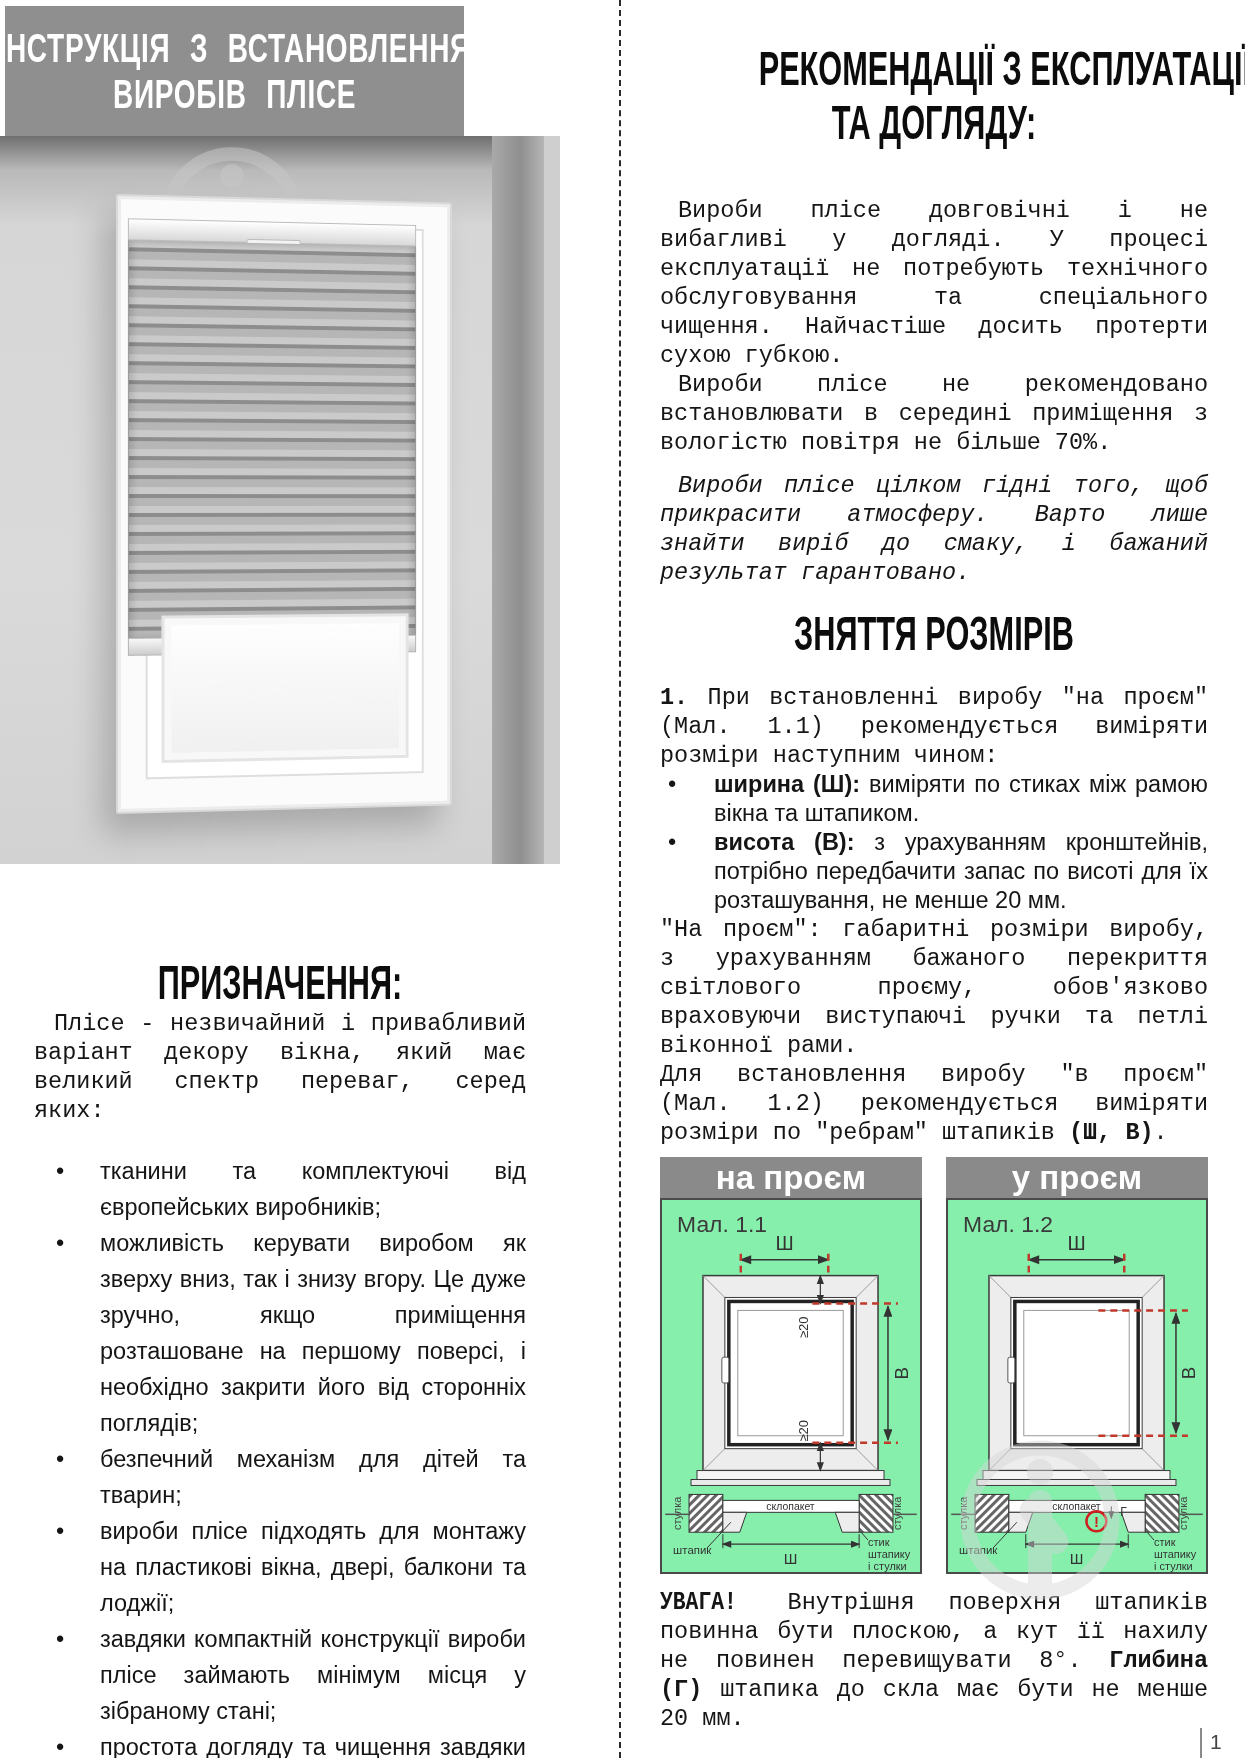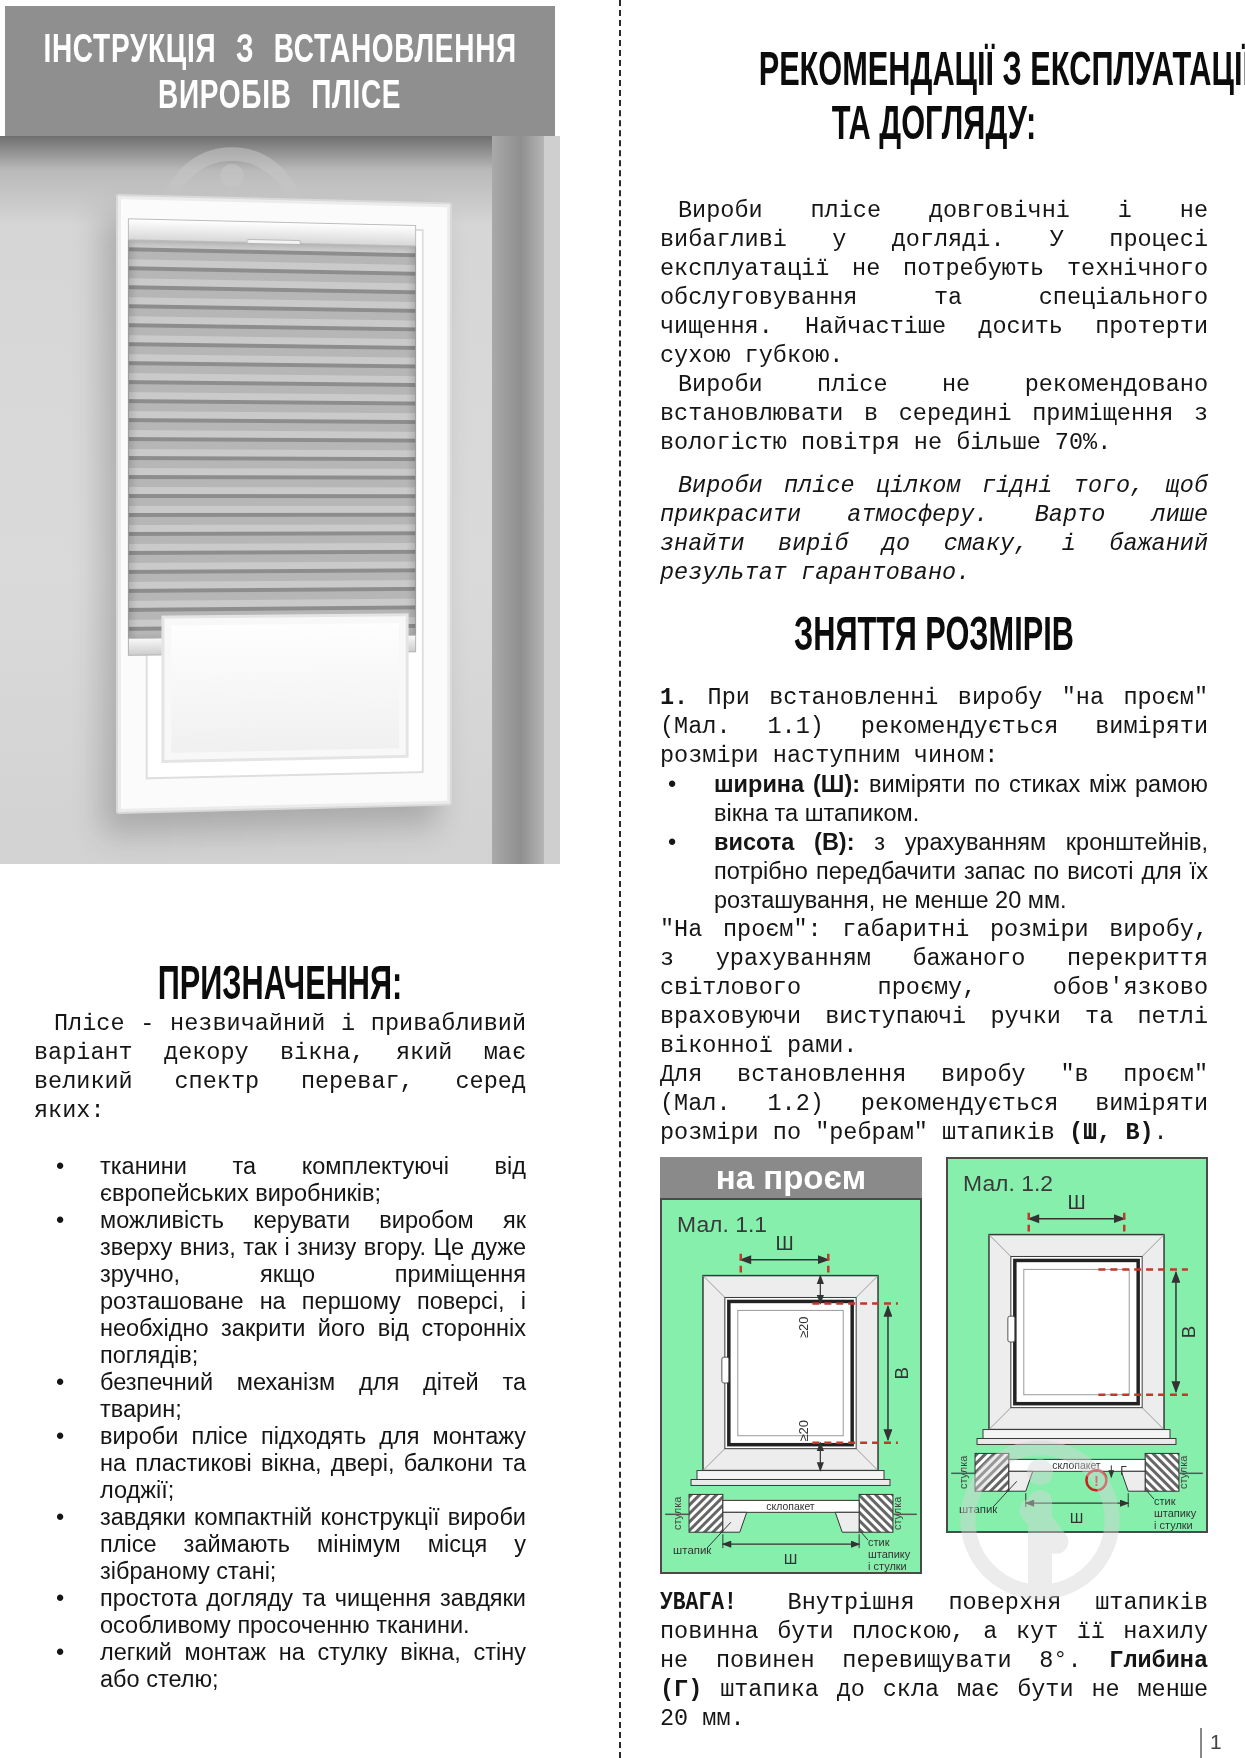--- a/index.html
+++ b/index.html
@@ -12,21 +12,21 @@
   .page{
     position:relative;width:1245px;height:1758px;background:#fff;
     font-family:"Liberation Sans",sans-serif;color:var(--text_black);
     overflow:hidden;
   }
   
   .divider{position:absolute;left:619px;top:0;height:1758px;width:0;border-left:2px dashed #2a2a2a;}
 
   
   .header-box{
-    position:absolute;left:5px;top:6px;width:550px;height:130px;
+    position:absolute;left:5px;top:6px;width:459px;height:130px;
     background:var(--header_gray);display:flex;flex-direction:column;
     justify-content:center;align-items:center;
   }
   .header-line{
     display:block;color:#fff;font-weight:700;font-size:40px;line-height:46px;
     white-space:nowrap;transform:scaleX(0.70);transform-origin:50% 50%;
     word-spacing:16px;letter-spacing:1px;text-align:center;
   }
   .photo{
     position:absolute;left:0;top:136px;width:560px;height:728px;overflow:hidden;
@@ -66,21 +66,21 @@
 
   .left-flow{position:absolute;left:0;top:864px;width:560px;padding:7px 34px;}
   .big-heading{
     display:block;font-weight:700;white-space:nowrap;text-align:center;
     transform:scaleX(0.64);transform-origin:50% 50%;color:#0c0c0c;
   }
   .purpose-heading{font-size:48px;line-height:52px;margin-top:86px;}
   .body-text{font-size:23.5px;line-height:29px;text-align:justify;color:#151515;}
   .left-intro{margin-top:38px;text-indent:20px;}
   .lbullets{margin-top:28px;}
-  .lbullet{position:relative;padding-left:66px;line-height:27px;margin:0;}
+  .lbullet{position:relative;padding-left:66px;line-height:36px;margin:0;}
   .lbullet::before{content:"•";position:absolute;left:22px;top:0;}
 
   
   .col-right{position:absolute;left:660px;top:0;width:548px;}
   .care-heading{margin-top:42px;}
   .care-heading .big-heading{font-size:48px;line-height:54px;}
   .para{margin:0;font-family:Liberation Mono, monospace;}
   .p1{margin-top:46px;text-indent:18px;}
   .p2{text-indent:18px;}
   .p3{margin-top:14px;text-indent:18px;font-style:italic;}
@@ -232,20 +232,21 @@
             <line x1="44" y1="350" x2="68" y2="324" stroke="#333" stroke-width="1"></line>
             <line x1="199" y1="334" x2="206" y2="342" stroke="#333" stroke-width="1"></line>
             <text x="206" y="348" font-size="11" fill="#333">стик</text>
             <text x="206" y="360" font-size="11" fill="#333">штапику</text>
             <text x="206" y="372" font-size="11" fill="#333">і стулки</text>
           </svg>
         </div>
       </div>
 
       <div class="diagram">
+        <div class="diagram-header">у проєм</div>
         <div class="diagram-body">
           <svg viewBox="0 0 257 374" width="258" height="372">
             <defs>
               <marker id="s2e" markerWidth="9" markerHeight="8" refX="7" refY="3" orient="auto">
                   <path d="M0,0L8,3L0,6z" fill="#333"></path>
                 </marker>
               <marker id="s2s" markerWidth="9" markerHeight="8" refX="1" refY="3" orient="auto">
                   <path d="M8,0L0,3L8,6z" fill="#333"></path>
                 </marker>
               <pattern id="s2h1" width="6" height="6" patternUnits="userSpaceOnUse" patternTransform="rotate(45)">

